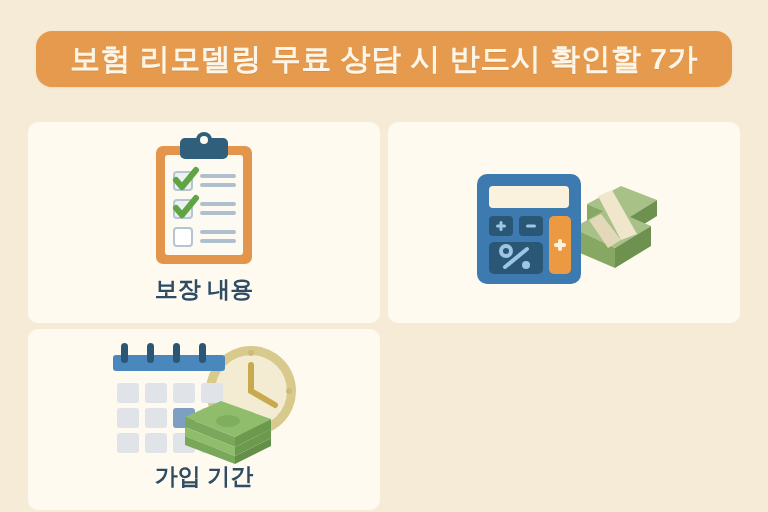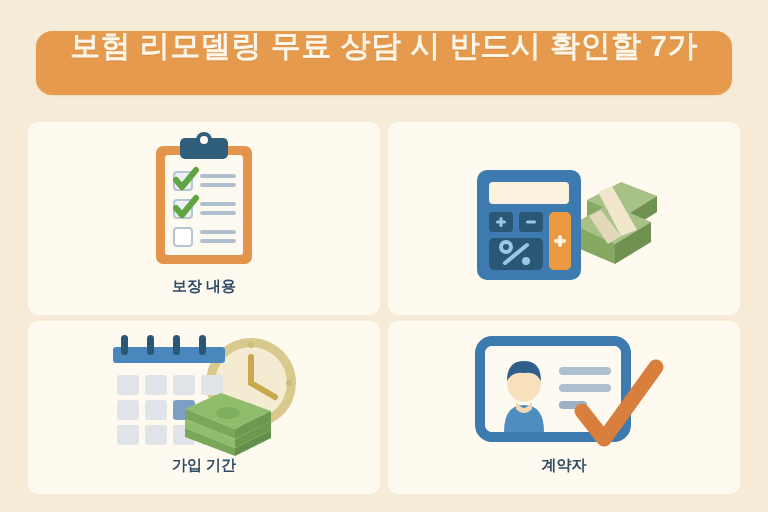--- a/index.html
+++ b/index.html
@@ -14,24 +14,25 @@
     overflow: hidden;
     position: relative;
   }
 
   
   #header-banner {
     position: absolute;
     left: 36px;
     top: 31px;
     width: 696px;
-    height: 64px;
+    height: 56px;
     background: #e59a4d;
     border-radius: 16px;
     display: flex;
+    align-items: center;
     justify-content: center;
     overflow: hidden;
     box-shadow: 0 1px 2px rgba(150,100,40,0.10);
   }
   #header-title {
     color: #fdf6e8;
     font-size: 30px;
     font-weight: bold;
     letter-spacing: 0.5px;
     white-space: nowrap;
@@ -65,21 +66,21 @@
   .card-art {
     flex: 1 1 auto;
     width: 100%;
     display: flex;
     align-items: center;
     justify-content: center;
   }
   .card-art svg { display: block; }
   .card-label {
     color: #2f4c63;
-    font-size: 15px;
+    font-size: 23px;
     font-weight: bold;
     line-height: 1;
     padding-bottom: 22px;
     text-shadow: 0 1px 0 rgba(255,255,255,0.6);
     white-space: nowrap;
   }
   .card-label.lower { }
 </style>
 </head>
 <body>
@@ -202,37 +203,14 @@
           <polygon points="136,112 172,94 172,103 136,121" fill="#6b994e"></polygon>
           <polygon points="86,101 136,121 136,129 86,110" fill="#79a85a"></polygon>
           <polygon points="136,121 172,103 172,111 136,129" fill="#648f49"></polygon>
           <ellipse cx="129" cy="86" rx="12" ry="6" fill="#7fae5e"></ellipse>
         </g>
       </svg>
     </div>
     <div class="card-label lower">가입 기간</div>
   </div>
 
-  <div class="card">
-    <div class="card-art">
-      <svg width="200" height="130" viewBox="0 0 200 130">
-
-        <rect x="16" y="14" width="146" height="96" rx="12" fill="none" stroke="#3d7ab0" stroke-width="10"></rect>
-        <rect x="21" y="19" width="136" height="86" rx="8" fill="#fdfaf2"></rect>
-
-        <g>
-          <path d="M40 105 Q40 78 60 78 Q80 78 80 105 Z" fill="#4f8cc0"></path>
-          <path d="M52 74 Q60 88 68 74 L68 82 Q60 90 52 82 Z" fill="#f3d9b3"></path>
-          <ellipse cx="60" cy="56" rx="17" ry="19" fill="#f8e0bd"></ellipse>
-          <path d="M43 54 Q43 34 60 34 Q77 34 77 54 Q72 44 60 46 Q48 44 43 54 Z" fill="#2f5f8a"></path>
-        </g>
-
-        <rect x="95" y="40" width="52" height="8" rx="4" fill="#aebfcf"></rect>
-        <rect x="95" y="57" width="52" height="8" rx="4" fill="#aebfcf"></rect>
-        <rect x="95" y="74" width="28" height="8" rx="4" fill="#9cb0c6"></rect>
-
-        <path d="M118 84 L140 112 L192 40" fill="none" stroke="#d97f3d" stroke-width="15" stroke-linecap="round" stroke-linejoin="round"></path>
-      </svg>
-    </div>
-    <div class="card-label lower">계약자</div>
-  </div>
 
 </div>
 
 </body></html>

